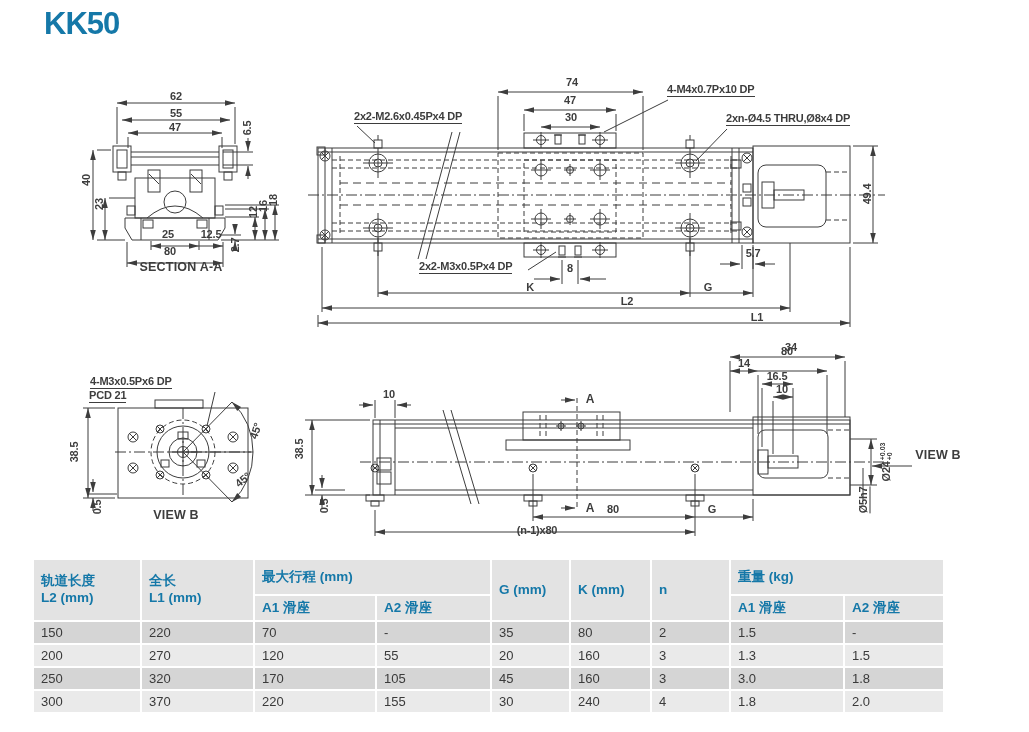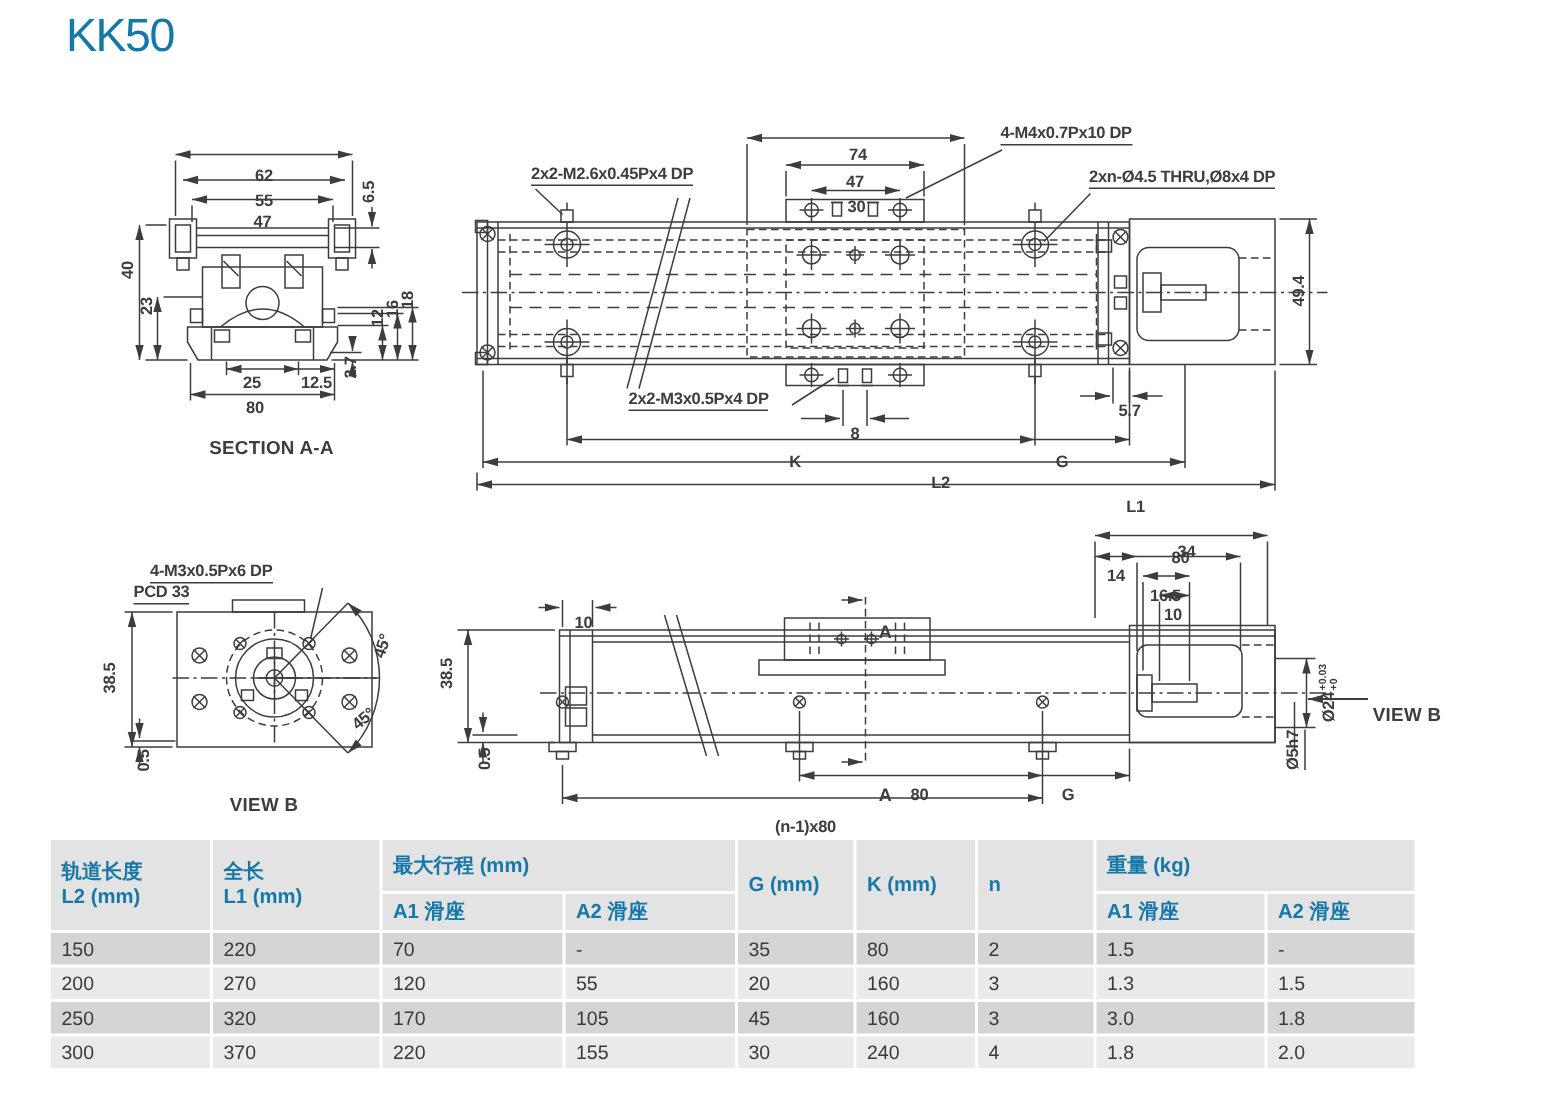--- a/index.html
+++ b/index.html
@@ -1,31 +1,31 @@
 <!DOCTYPE html>
 <html><head>
 <meta charset="utf-8">
 <style>
   html,body{margin:0;padding:0;background:#fff;}
   body{width:1029px;height:732px;position:relative;overflow:hidden;
        font-family:"Liberation Sans",sans-serif;}
   .stage{position:absolute;inset:0;}
-  .title{position:absolute;left:44px;top:6px;font-size:31px;font-weight:400;
+  .title{position:absolute;left:44px;top:6px;font-size:31px;font-weight:700;
          color:#1578a8;letter-spacing:-1px;}
   svg.dw{position:absolute;overflow:visible;}
   svg.dw line,svg.dw path,svg.dw rect,svg.dw circle{stroke:#3d3d3d;fill:none;stroke-width:1;}
   .t{stroke-width:.65;}
   .d{stroke-dasharray:5 3;}
   .dd{stroke-dasharray:11 3 2 3;stroke-width:.65;}
   .bd{stroke-width:2.3;stroke-dasharray:8 5;}
   .dim{stroke-width:.75;}
   marker path{fill:#3d3d3d;stroke:none;}
   .lbl{position:absolute;color:#3d3d3d;font-size:11px;font-weight:700;
        white-space:nowrap;letter-spacing:-.2px;line-height:1;}
-  .c{transform:translate(-50%,-50%);margin-top:22px;}
+  .c{transform:translate(-50%,-50%);}
   .rot{transform:translate(-50%,-50%) rotate(-90deg);}
   .ul{border-bottom:1.4px solid #3d3d3d;padding-bottom:1px;}
   .cap{font-size:12.5px;letter-spacing:.2px;}
   .tolwrap{display:flex;align-items:center;gap:1px;}
   .tolcol{display:flex;flex-direction:column;font-size:7px;letter-spacing:0;line-height:7px;}
   
   table.spec{position:absolute;left:32px;top:558px;border-collapse:separate;
              border-spacing:2px;table-layout:fixed;}
   table.spec th{background:#e3e3e3;color:#1578a8;text-align:left;font-size:13.5px;
                 font-weight:700;padding:2px 7px;vertical-align:middle;line-height:1.25;}
@@ -419,39 +419,39 @@
   <span class="lbl rot" style="left:247px;top:128px">6.5</span>
   <span class="lbl rot" style="left:86px;top:180px">40</span>
   <span class="lbl rot" style="left:99px;top:204px">23</span>
   <span class="lbl rot" style="left:253px;top:212px">12</span>
   <span class="lbl rot" style="left:263px;top:206px">16</span>
   <span class="lbl rot" style="left:273px;top:200px">18</span>
   <span class="lbl c" style="left:168px;top:234px">25</span>
   <span class="lbl c" style="left:211px;top:234px">12.5</span>
   <span class="lbl c" style="left:170px;top:251px">80</span>
   <span class="lbl rot" style="left:235px;top:245px">2.7</span>
-  <span class="lbl c cap" style="left:181px;top:277px">SECTION A-A</span>
+  <span class="lbl c cap" style="left:181px;top:267px">SECTION A-A</span>
 
   <span class="lbl ul" style="left:354px;top:111px">2x2-M2.6x0.45Px4 DP</span>
   <span class="lbl c" style="left:572px;top:82px">74</span>
   <span class="lbl c" style="left:570px;top:100px">47</span>
   <span class="lbl c" style="left:571px;top:117px">30</span>
   <span class="lbl ul" style="left:667px;top:84px">4-M4x0.7Px10 DP</span>
   <span class="lbl ul" style="left:726px;top:113px">2xn-Ø4.5 THRU,Ø8x4 DP</span>
   <span class="lbl rot" style="left:867px;top:194px">49.4</span>
   <span class="lbl c" style="left:753px;top:253px">5.7</span>
   <span class="lbl ul" style="left:419px;top:261px">2x2-M3x0.5Px4 DP</span>
   <span class="lbl c" style="left:570px;top:268px">8</span>
   <span class="lbl c" style="left:530px;top:287px">K</span>
   <span class="lbl c" style="left:708px;top:287px">G</span>
   <span class="lbl c" style="left:627px;top:301px">L2</span>
   <span class="lbl c" style="left:757px;top:317px">L1</span>
 
-  <span class="lbl ul" style="left:100px;top:376px">4-M3x0.5Px6 DP</span>
-  <span class="lbl ul" style="left:89px;top:390px">PCD 33</span>
+  <span class="lbl ul" style="left:90px;top:376px">4-M3x0.5Px6 DP</span>
+  <span class="lbl ul" style="left:89px;top:390px">PCD 21</span>
   <span class="lbl rot" style="left:74px;top:452px">38.5</span>
   <span class="lbl rot" style="left:97px;top:507px">0.5</span>
   <span class="lbl" style="left:256px;top:431px;transform:translate(-50%,-50%) rotate(-72deg)">45°</span>
   <span class="lbl" style="left:243px;top:480px;transform:translate(-50%,-50%) rotate(-40deg)">45°</span>
   <span class="lbl c cap" style="left:176px;top:515px">VIEW B</span>
 
   <span class="lbl c" style="left:389px;top:394px">10</span>
   <span class="lbl c" style="left:787px;top:351px">80</span>
   <span class="lbl c" style="left:744px;top:363px">14</span>
   <span class="lbl c" style="left:791px;top:347px">34</span>

